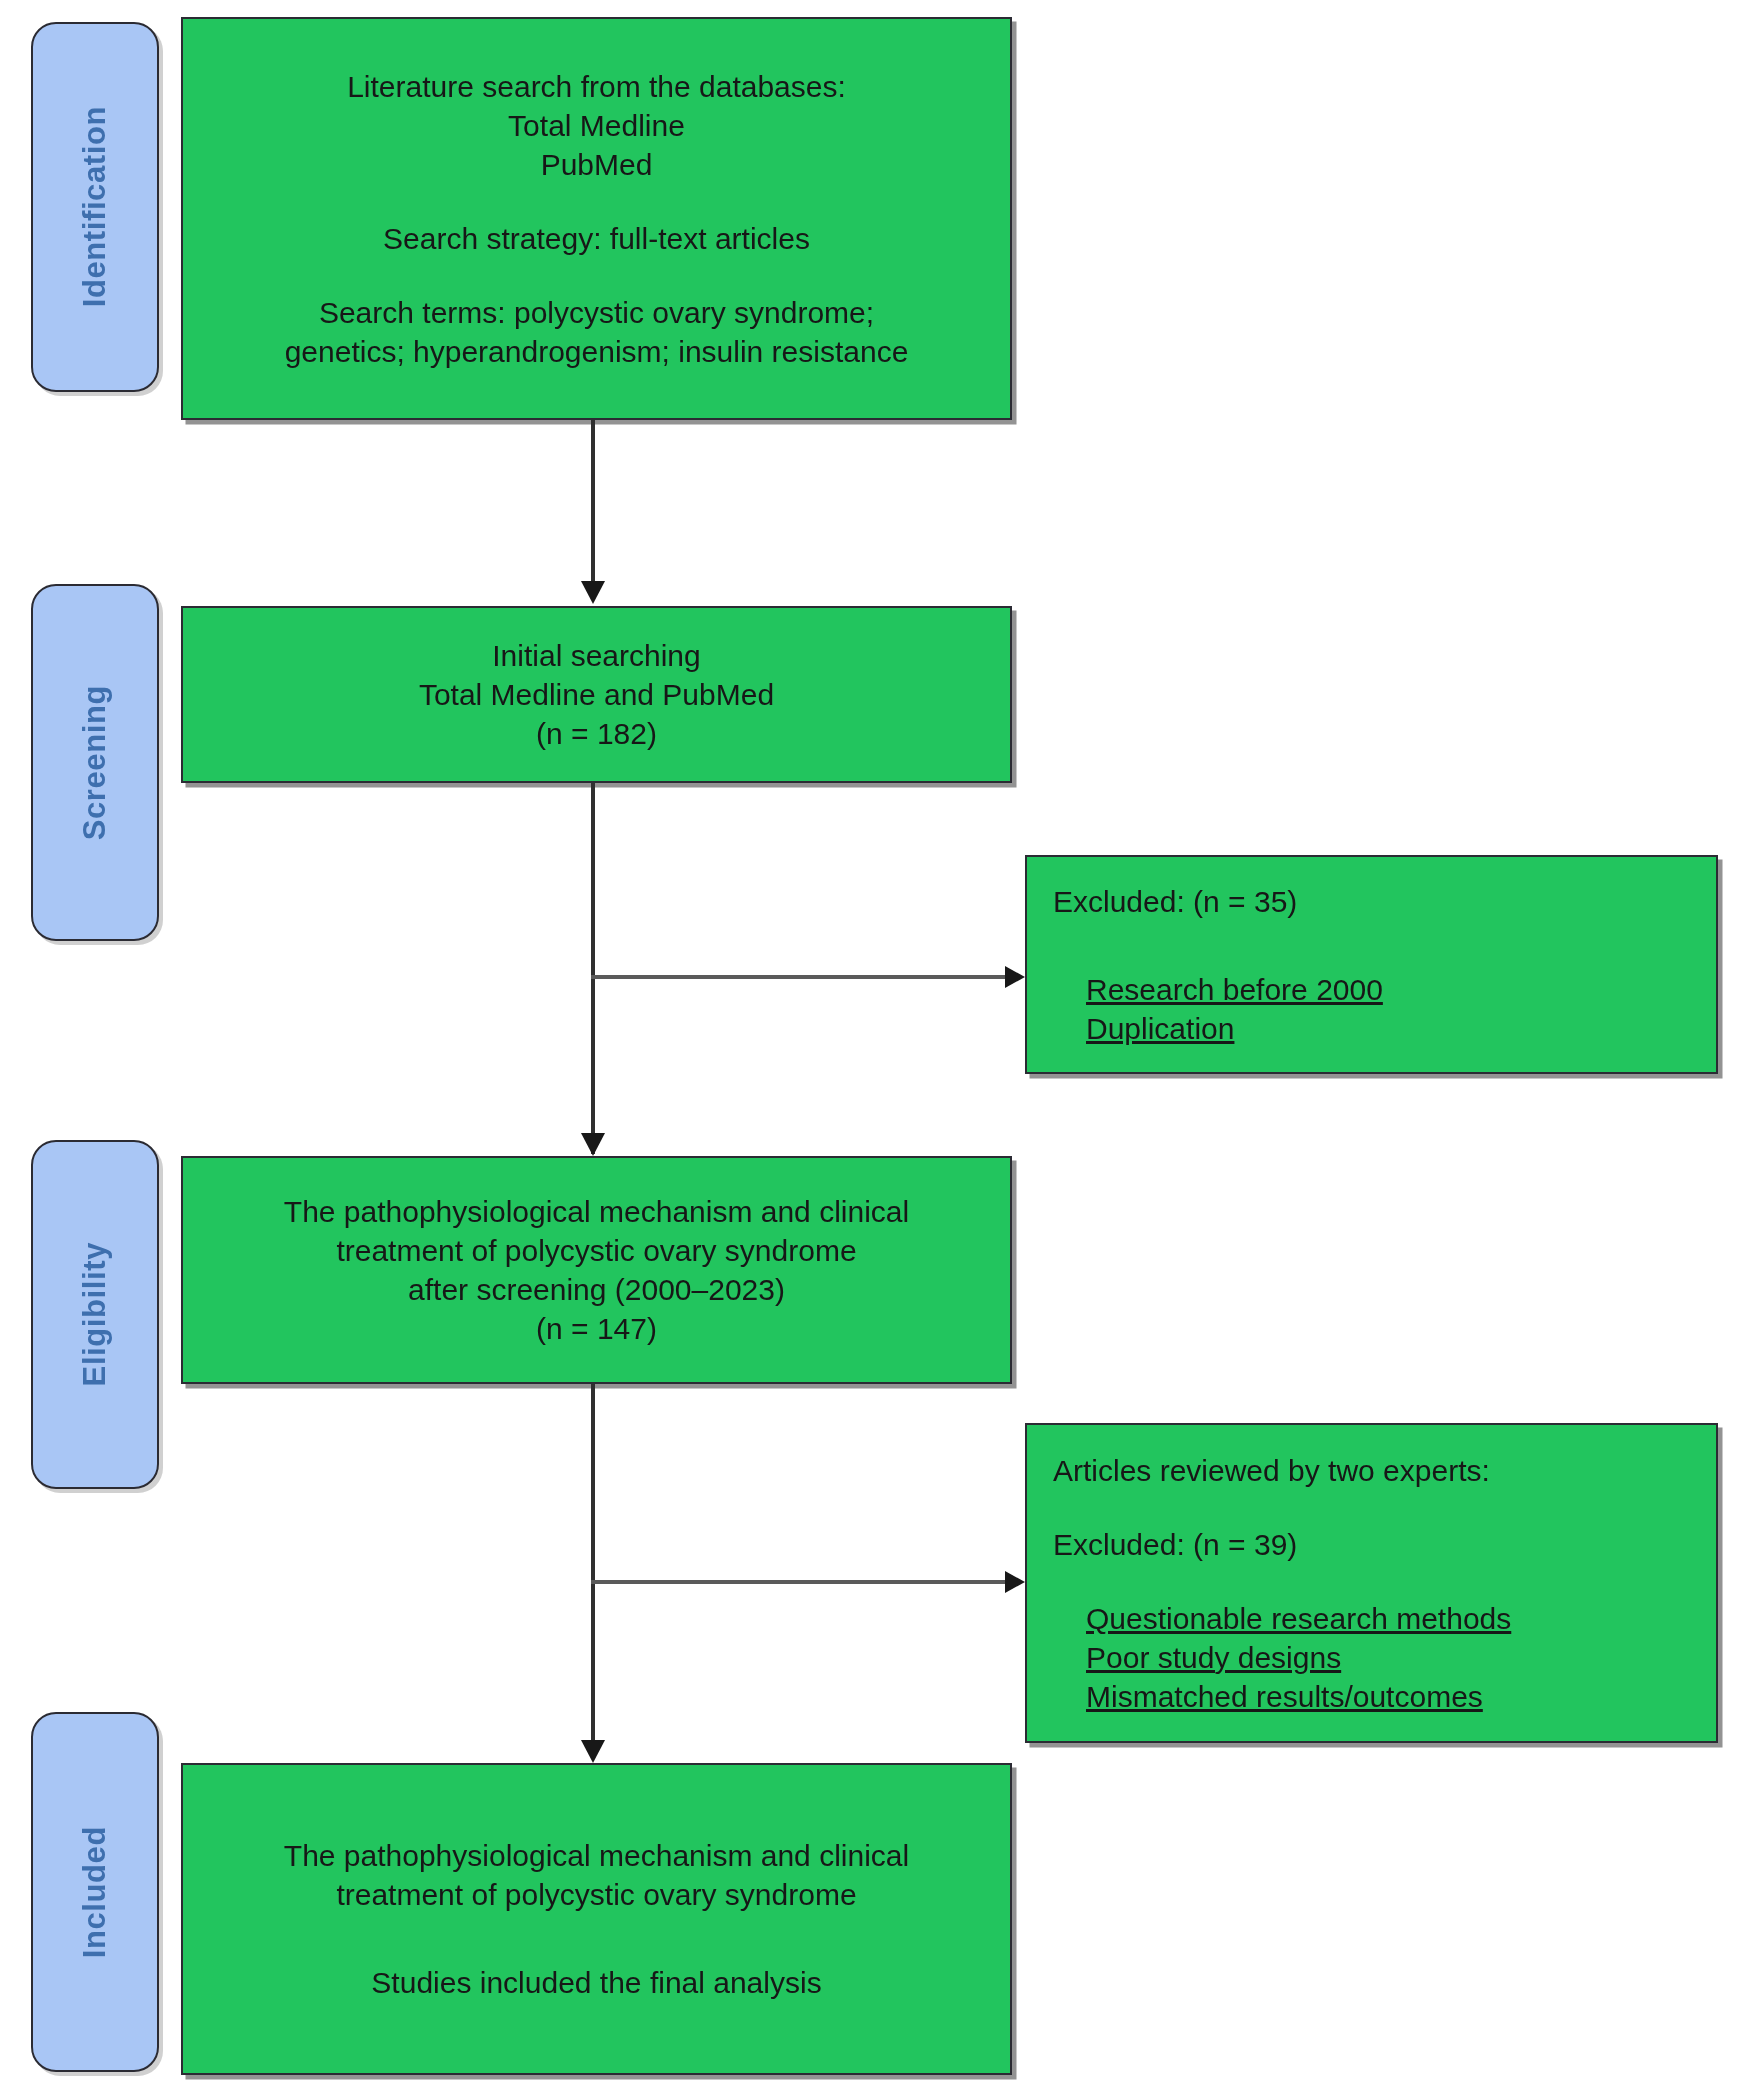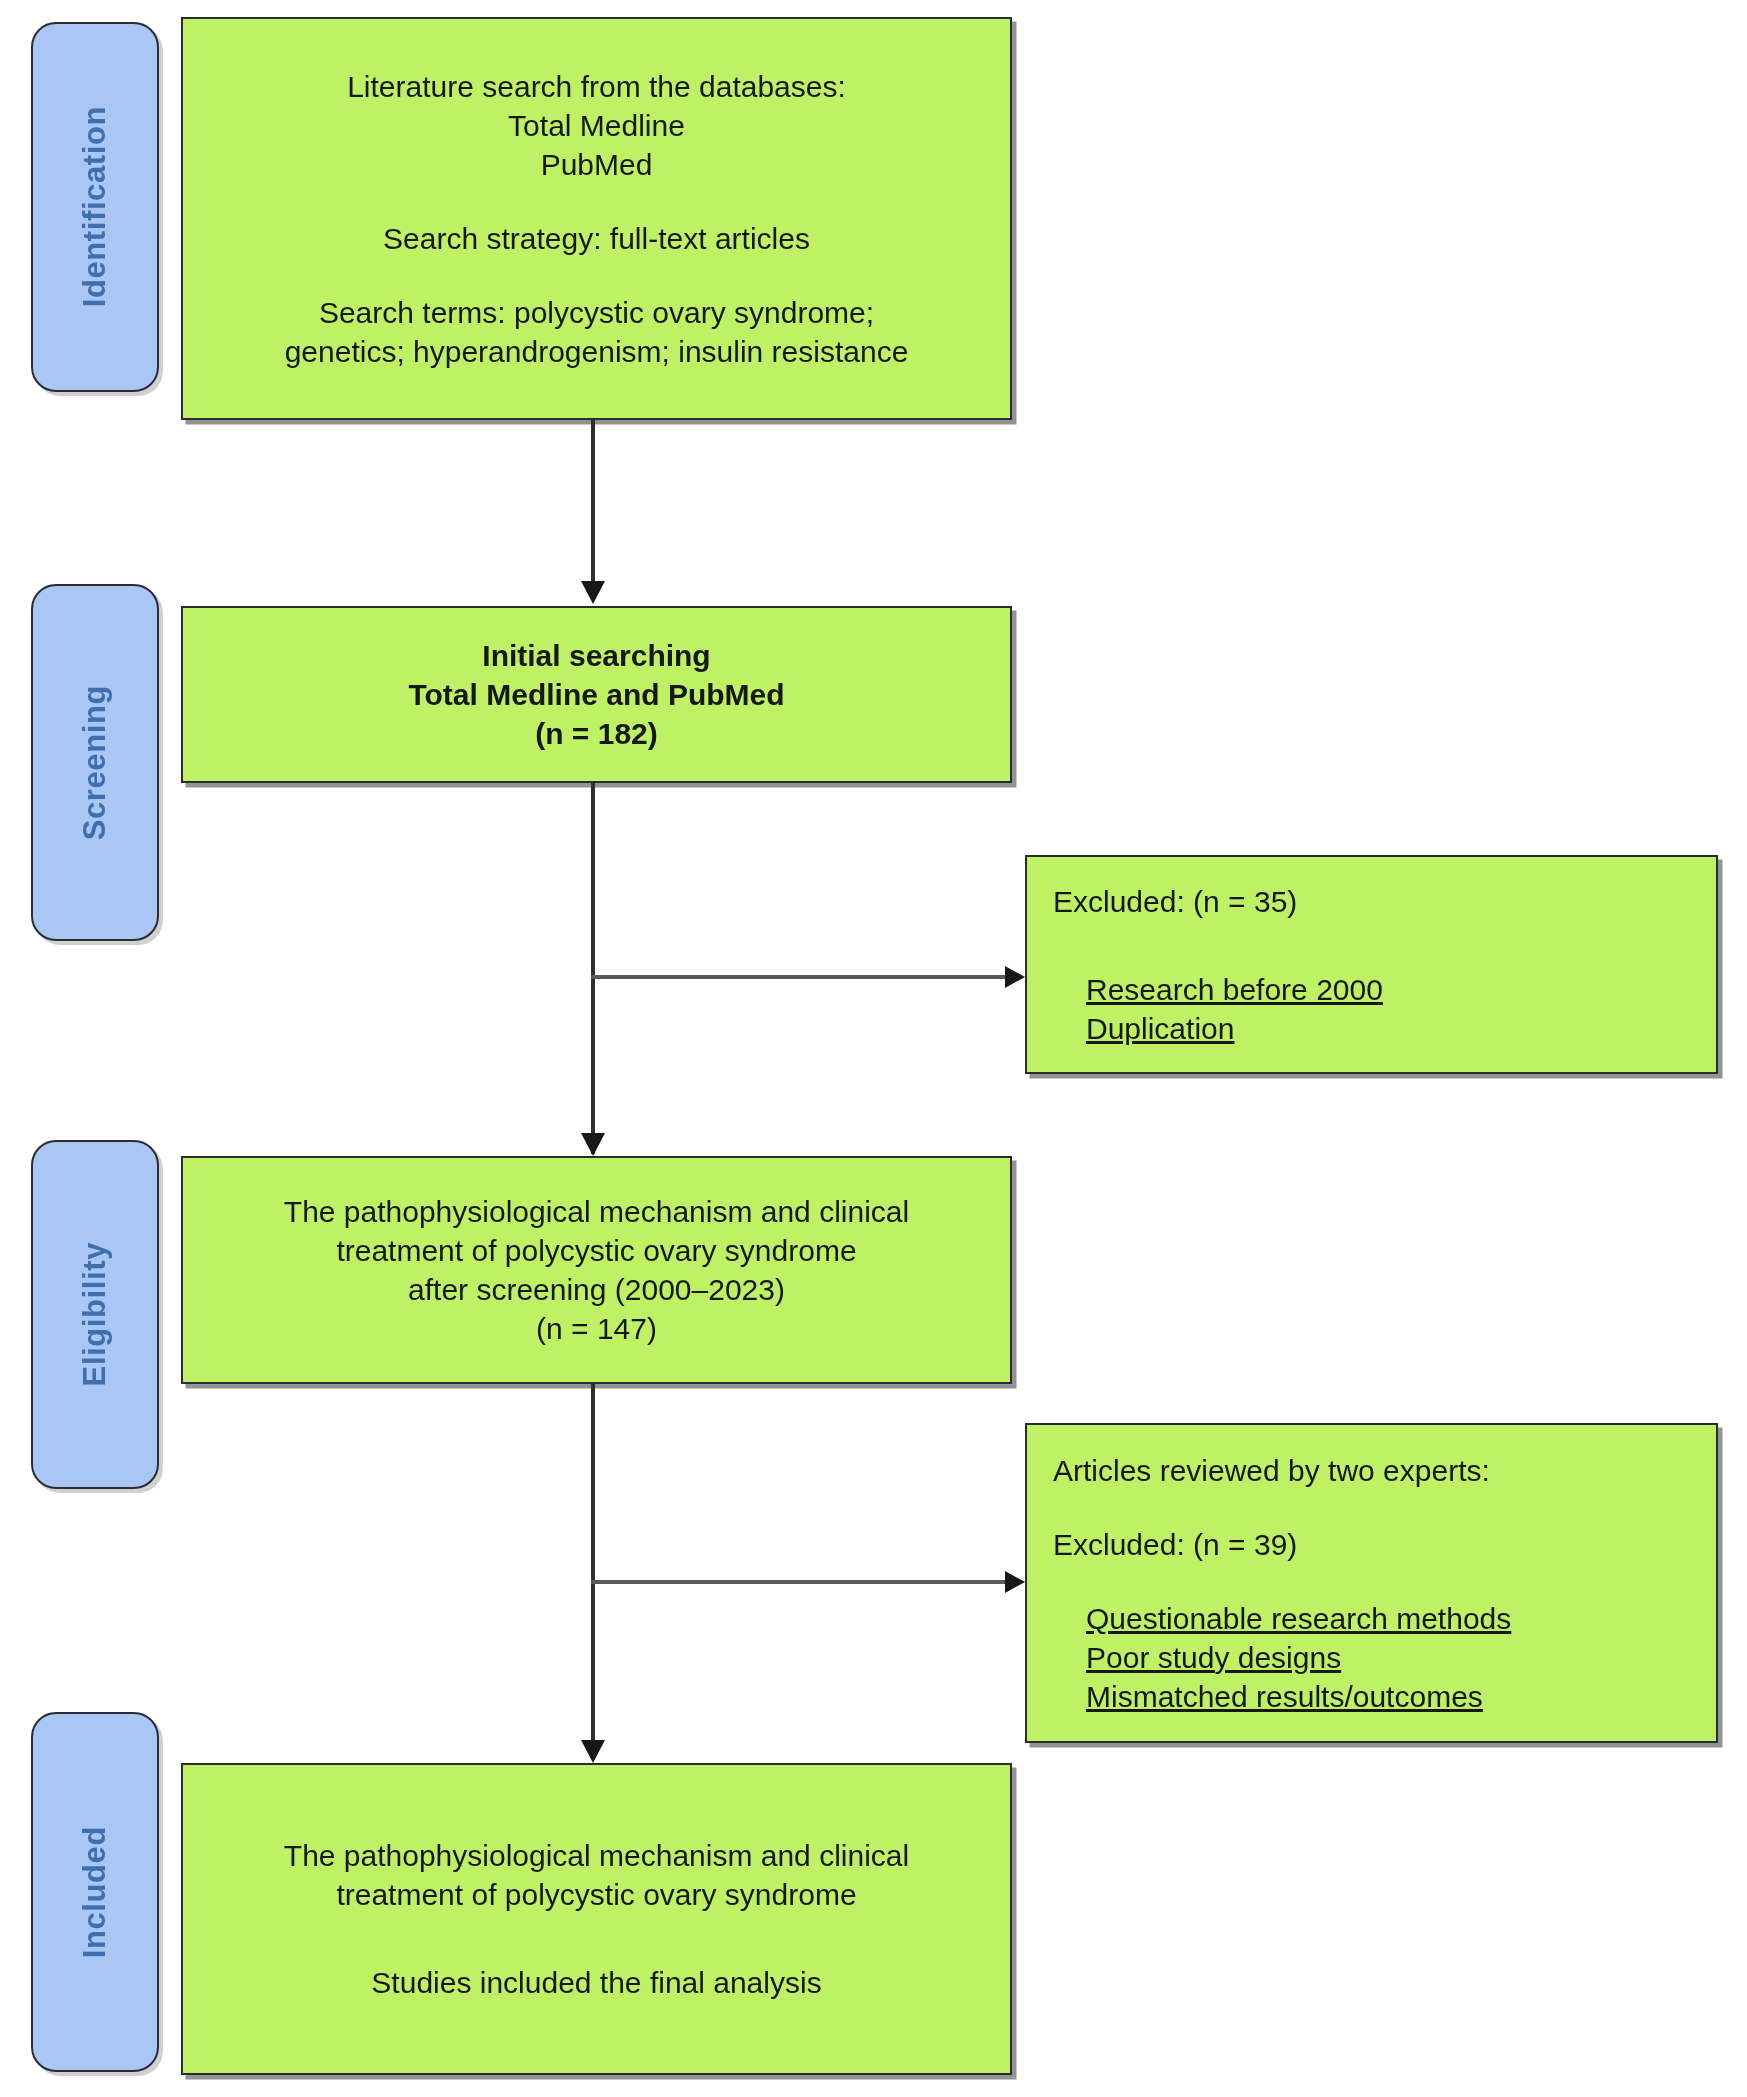--- a/index.html
+++ b/index.html
@@ -33,21 +33,21 @@
     font-weight:bold;
     font-size:31px;
     letter-spacing:0.6px;
     color:#3E6FAE;
     white-space:nowrap;
   }
 
   
   .flow-box{
     position:absolute;
-    background:#bef264;
+    background:#22c55e;
     border:2.8px solid #2b2b33;
     box-sizing:border-box;
     box-shadow:4.5px 4.5px 0 0 rgba(128,128,128,0.85);
     display:flex;
     flex-direction:column;
     justify-content:center;
   }
   .flow-box.centered{ align-items:center; text-align:center; }
   .flow-box.lefted  { align-items:flex-start; text-align:left; }
 
@@ -124,21 +124,21 @@
       <div class="line">Search strategy: full-text articles</div>
       <div class="spacer-md"></div>
       <div class="line">Search terms: polycystic ovary syndrome;</div>
       <div class="line">genetics; hyperandrogenism; insulin resistance</div>
     </div>
   </div>
 
   <div class="vline" style="left:591px; top:420px; height:164px;"></div>
   <div class="arrow-down" style="left:581px; top:581px;"></div>
 
-  <div class="flow-box centered" style="left:181px; top:606px; width:831px; height:177px;font-weight:bold;">
+  <div class="flow-box centered" style="left:181px; top:606px; width:831px; height:177px;">
     <div class="box-inner">
       <div class="line">Initial searching</div>
       <div class="line">Total Medline and PubMed</div>
       <div class="line">(n = 182)</div>
     </div>
   </div>
 
   <div class="vline" style="left:591px; top:783px; height:371px;"></div>
   <div class="arrow-down" style="left:581px; top:1133px;"></div>
 

